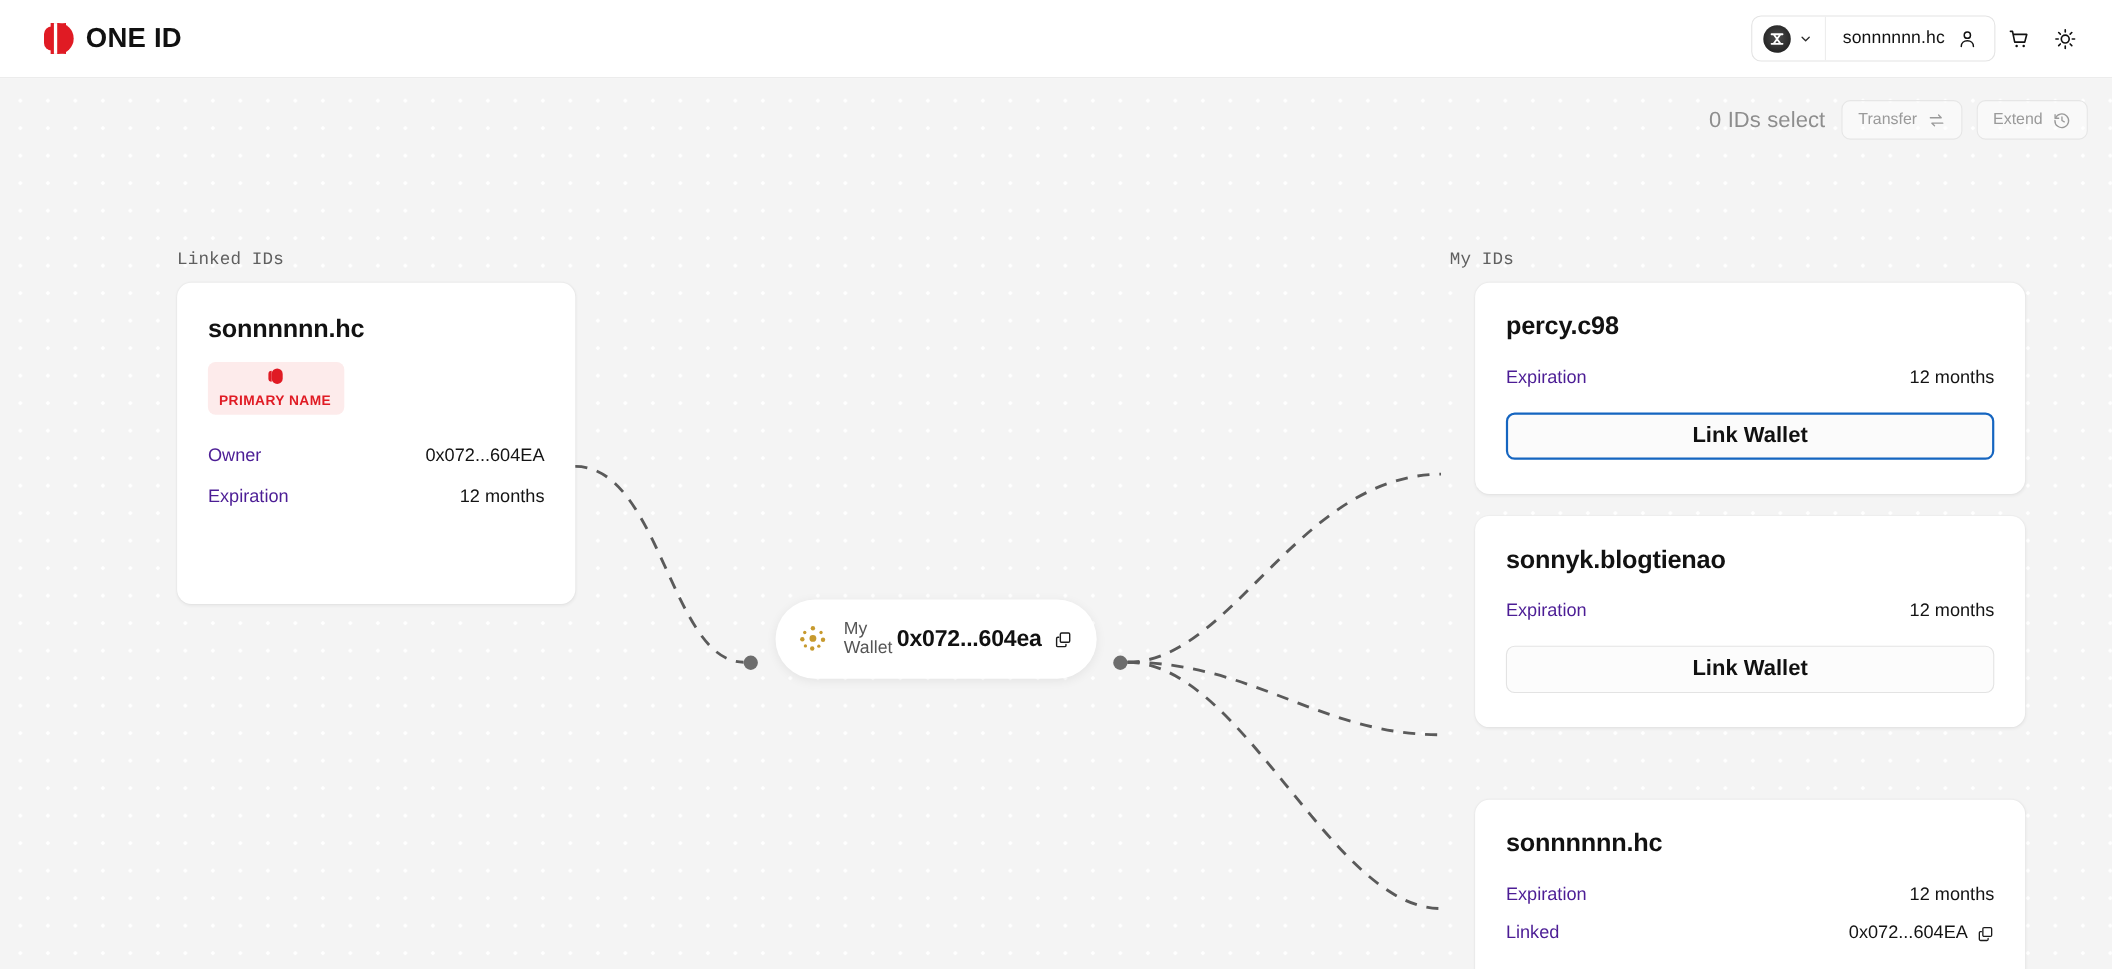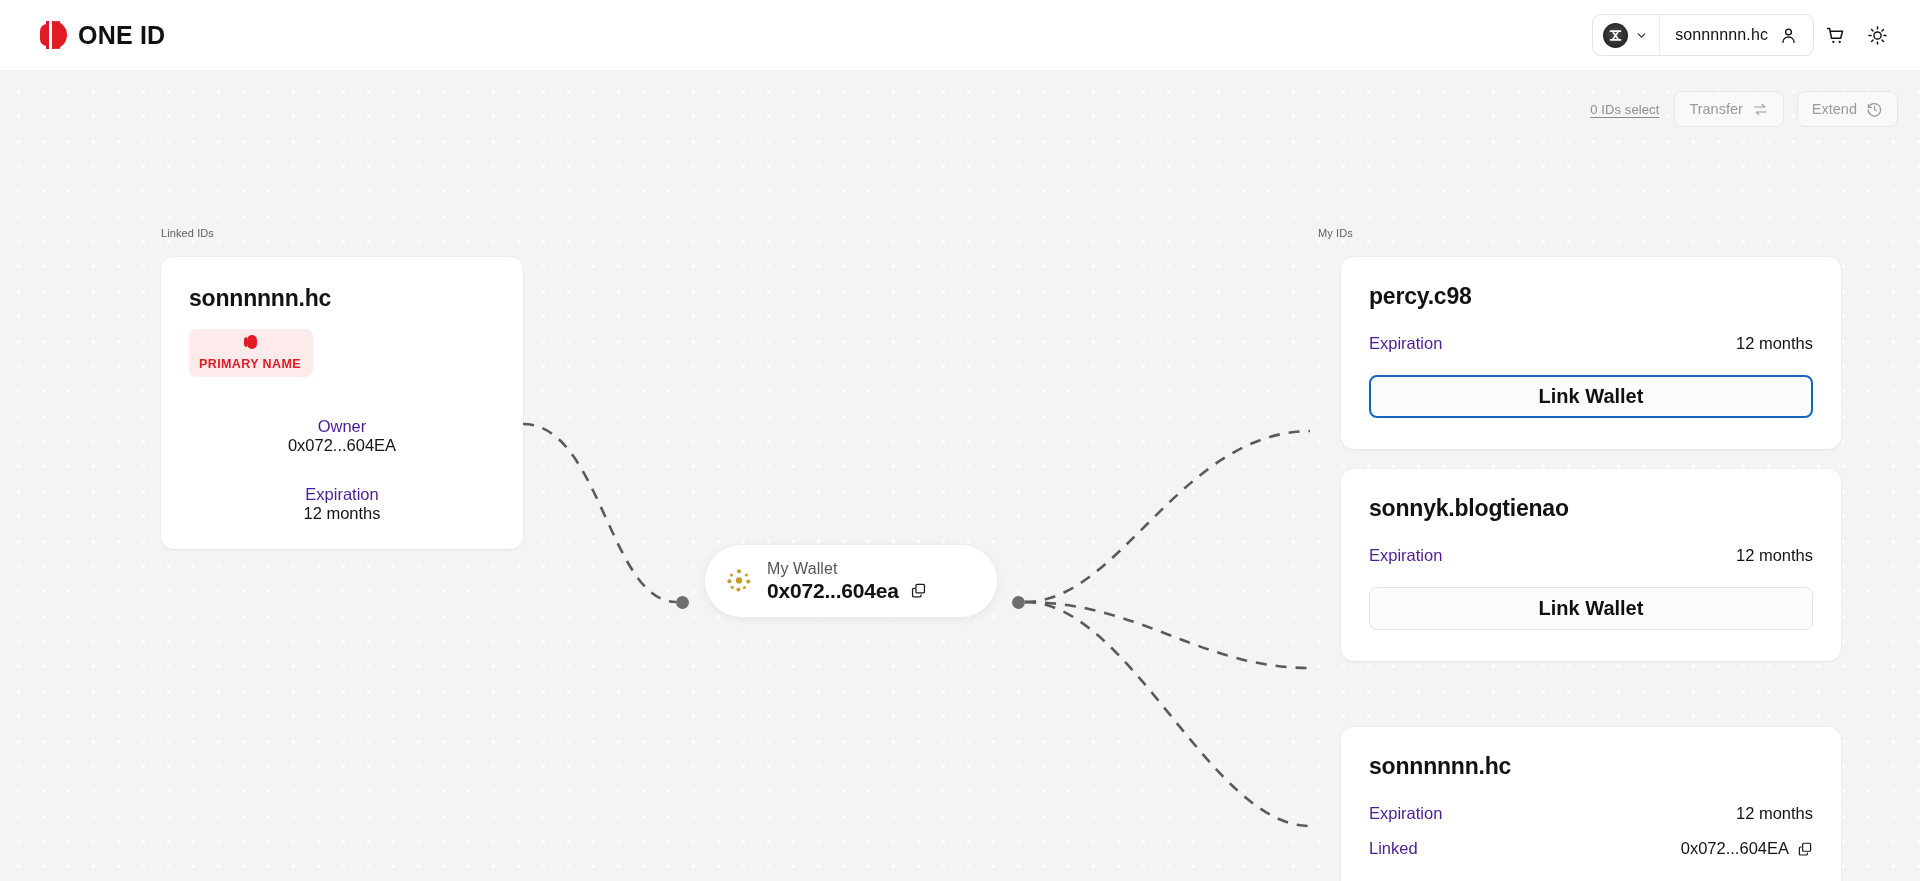--- a/index.html
+++ b/index.html
@@ -97,40 +97,41 @@
     overflow: hidden;
   }
 
   
   .toolbar {
     position: absolute; top: 20px; right: 22px;
     display: flex; align-items: center; gap: 13px;
     z-index: 30;
   }
   .ids-select {
-    font-size: 13px; color: #8d8d8d;
-    text-decoration: underline; text-underline-offset: 3px;
+    font-size: 20px; color: #8d8d8d;
+    text-underline-offset: 3px;
     cursor: pointer; padding-right: 2px;
     letter-spacing: .1px;
   }
   .tb-btn {
     display: flex; align-items: center; gap: 9px;
     height: 36px; padding: 0 14px;
     border: 1px solid #e6e6e6; border-radius: 8px;
     background: rgba(255,255,255,0.45);
     font-size: 14.5px; color: #9a9a9a;
     cursor: not-allowed;
   }
   .tb-btn svg { display:block; }
 
   
   .col-label {
     position: absolute;
-    font-size: 11px; color: #5f5f5f;
+    font-size: 16px; color: #5f5f5f;
     letter-spacing: .1px;
+    font-family: Liberation Mono, monospace;
   }
   #label-linked { left: 161px; top: 156px; }
   #label-my { left: 1318px; top: 156px; }
 
   
   .card {
     position: absolute;
     background: #ffffff;
     border-radius: 13px;
     box-shadow: 0 1px 3px rgba(0,0,0,0.055), 0 0 0 1px rgba(0,0,0,0.015);
@@ -162,21 +163,21 @@
   }
   .badge-mark { position: relative; width: 13px; height: 14px; }
   .badge-mark .b1 {
     position:absolute; left:3px; top:0; width:10px; height:14px;
     background:#e01b24; border-radius: 7px;
   }
   .badge-mark .b2 {
     position:absolute; left:0; top:2px; width:3.5px; height:10px;
     background:#e01b24; border-radius: 4px 0 0 4px;
   }
-  #card-linked .row { margin-top: 16px; flex-direction: column; }
+  #card-linked .row { margin-top: 4px; }
   #card-linked .rows { margin-top: 24px; display:flex; flex-direction:column; gap: 14px; }
 
   
   .card-right { left: 1341px; width: 500px; padding: 26px 28px; }
   #card-percy { top: 186px; height: 192px; }
   #card-sonnyk { top: 398px; height: 192px; }
   #card-sonn { top: 656px; height: 225px; }
 
   .card-right .card-rows { margin-top: 24px; display:flex; flex-direction:column; gap:16px; }
   .link-btn {
@@ -200,21 +201,21 @@
     width: 292px; height: 72px;
     background: #ffffff;
     border-radius: 36px;
     box-shadow: 0 2px 10px rgba(0,0,0,0.07);
     display: flex; align-items: center;
     padding: 0 22px 0 20px;
     gap: 14px;
     z-index: 20;
   }
   .wallet-dots { width: 28px; height: 28px; flex: 0 0 28px; }
-  .wallet-texts { display: flex; flex-direction: column; gap: 1px; }
+  .wallet-texts { display: flex; flex-direction: row; gap: 1px; }
   .wallet-label { font-size: 16px; color: #555; letter-spacing: .1px; }
   .wallet-addr {
     font-size: 21px; font-weight: 700; color: #111;
     display: flex; align-items: center; gap: 11px; letter-spacing: -.2px;
   }
 
   
   .cdot {
     position: absolute;
     width: 13px; height: 13px; border-radius: 50%;

